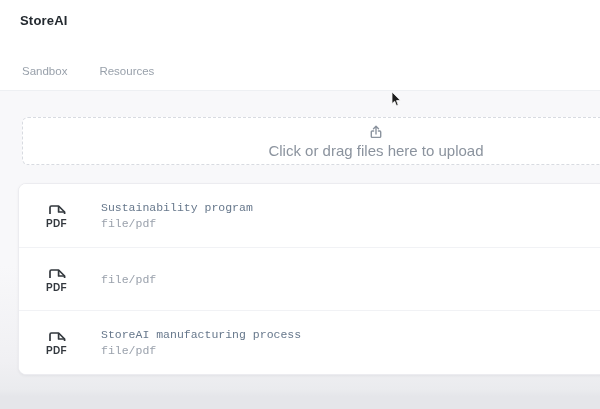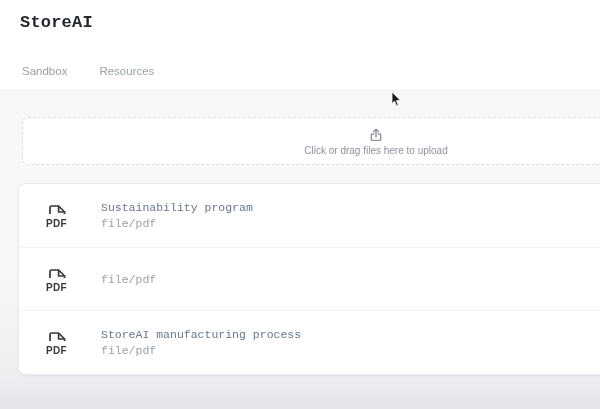--- a/index.html
+++ b/index.html
@@ -16,25 +16,24 @@
   .app-header {
     position: absolute;
     top: 0; left: 0;
     width: 730px; height: 91px;
     background: #ffffff;
     border-bottom: 1px solid #eef0f3;
   }
   .app-title {
     position: absolute;
     top: 13px; left: 20px;
-    font-size: 17px;
+    font-size: 13px;
     font-weight: 700;
     color: #23292f;
     letter-spacing: 0.2px;
-    font-family: Liberation Mono, monospace;
   }
   .tab-bar {
     position: absolute;
     bottom: 0; left: 22px;
     display: flex;
     gap: 32px;
     align-items: flex-start;
   }
   .tab {
     font-size: 11.5px;
@@ -69,21 +68,21 @@
     border: 1px dashed #d8dbe1;
     border-radius: 6px;
     display: flex;
     flex-direction: column;
     align-items: center;
     justify-content: center;
     gap: 2px;
     cursor: pointer;
   }
   .dropzone-label {
-    font-size: 10px;
+    font-size: 15px;
     color: #8b939e;
   }
   .upload-icon { width: 16px; height: 16px; display: block; }
 
   
   .file-card {
     position: absolute;
     top: 92px; left: 18px;
     width: 712px; height: 192px;
     background: #ffffff;

